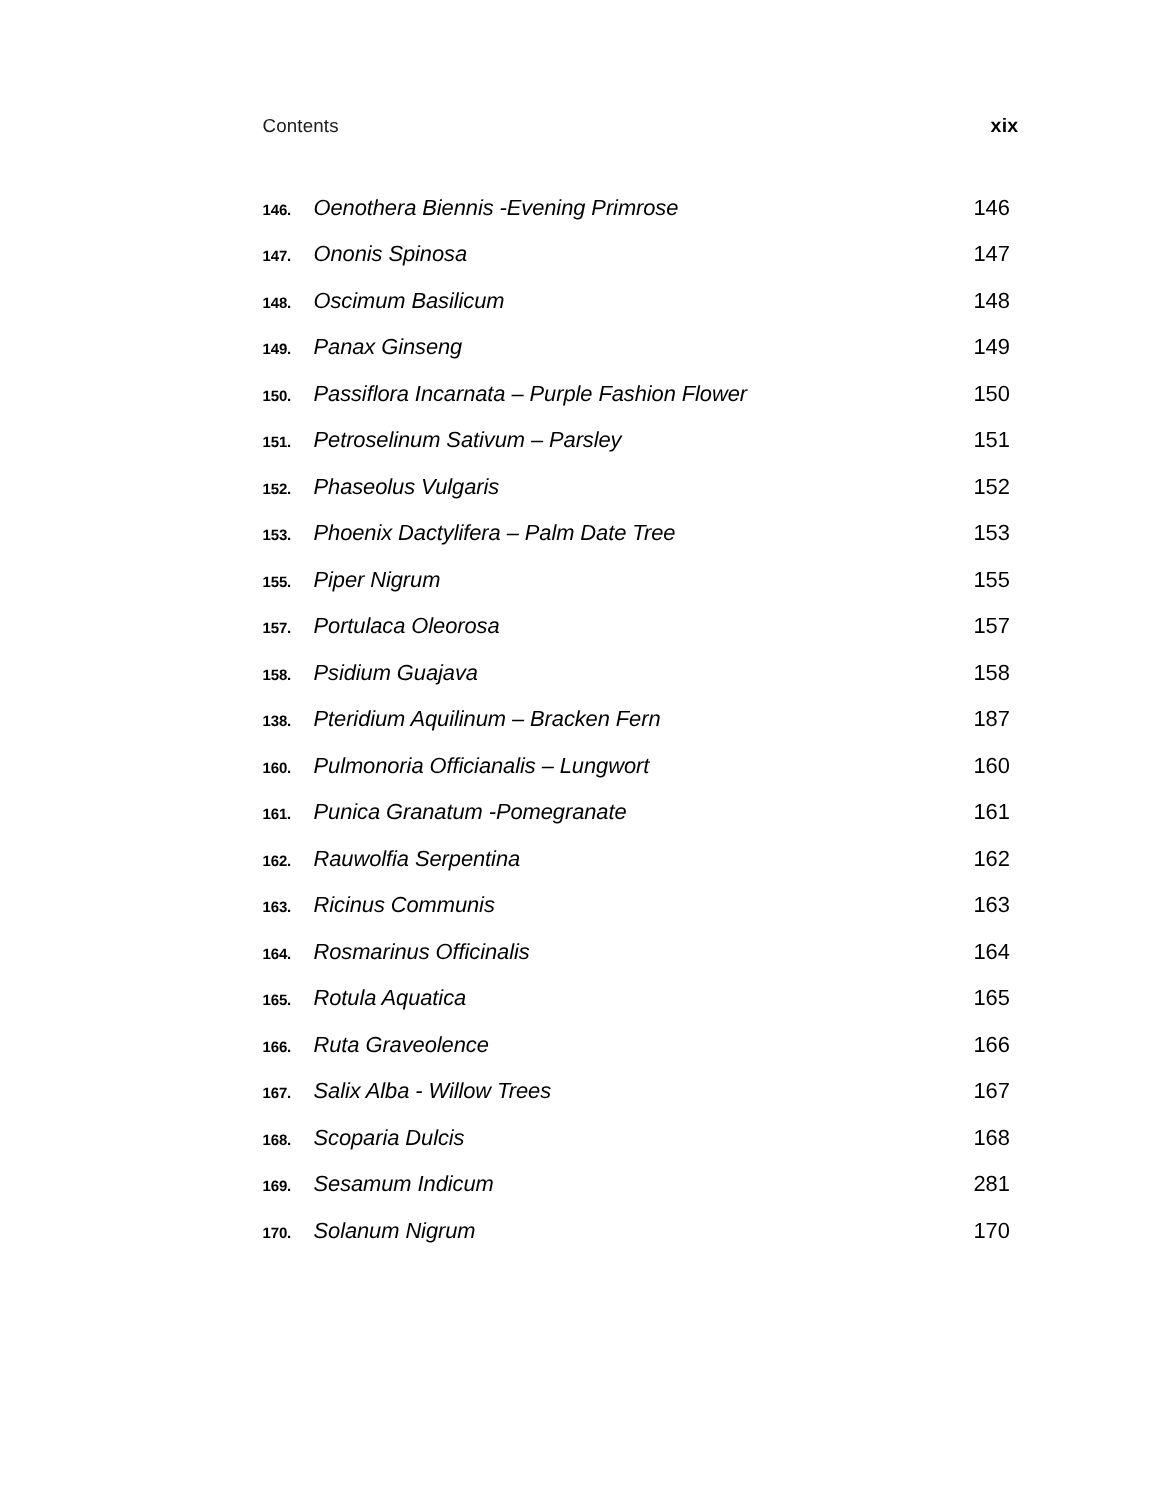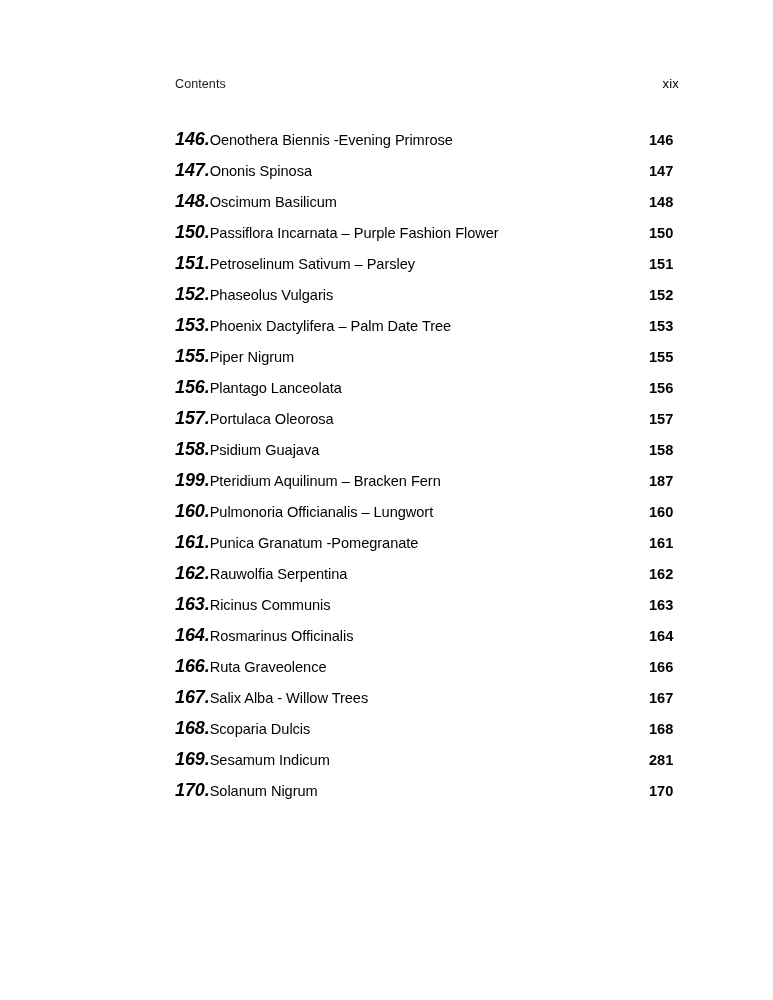--- a/index.html
+++ b/index.html
@@ -37,73 +37,73 @@
     margin-bottom: 30px;
   }
   .running-head-label {
     font-size: 12.5px;
     font-weight: 400;
     letter-spacing: 0.1px;
     color: #1a1a1a;
   }
   .folio {
     font-size: 13px;
-    font-weight: 400;
+    font-weight: 700;
     letter-spacing: 0.2px;
     color: #000000;
   }
   
   .toc-list {
     list-style: none;
     margin: 0;
     padding: 0;
   }
   .toc-entry {
     display: flex;
     align-items: baseline;
     height: 31px;
     font-size: 14.6px;
     line-height: 31px;
     white-space: nowrap;
   }
   .entry-number {
     font-weight: 700;
-    font-size: 18px;
+    font-size: 10px;
     min-width: 34px;
     flex: 0 0 auto;
     letter-spacing: -0.1px;
-    font-style: italic;
   }
   .entry-title {
     font-weight: 400;
     font-size: 14.6px;
     flex: 0 0 auto;
     letter-spacing: -0.05px;
     padding-right: 3px;
+    font-style: italic;
   }
   .leader {
     flex: 1 1 auto;
     overflow: hidden;
     position: relative;
     height: 14px;
     margin: 0 1px;
   }
   .leader::before {
     content: ".........................................................................................................................................................";
     position: absolute;
     left: 0;
     top: -3px;
     font-size: 14.6px;
     letter-spacing: 0.35px;
     color: #111111;
     white-space: nowrap;
   }
   .entry-page {
     flex: 0 0 auto;
-    font-weight: 700;
+    font-weight: 400;
     font-size: 14.6px;
     text-align: left;
     min-width: 30px;
     padding-left: 4px;
     letter-spacing: -0.05px;
   }
 </style>
 </head>
 <body>
 
@@ -128,20 +128,26 @@
           <span class="leader"></span>
           <span class="entry-page">147</span>
         </li>
         <li class="toc-entry">
           <span class="entry-number">148.</span>
           <span class="entry-title">Oscimum Basilicum</span>
           <span class="leader"></span>
           <span class="entry-page">148</span>
         </li>
         <li class="toc-entry">
+          <span class="entry-number">149.</span>
+          <span class="entry-title">Panax Ginseng</span>
+          <span class="leader"></span>
+          <span class="entry-page">149</span>
+        </li>
+        <li class="toc-entry">
           <span class="entry-number">150.</span>
           <span class="entry-title">Passiflora Incarnata – Purple Fashion Flower</span>
           <span class="leader"></span>
           <span class="entry-page">150</span>
         </li>
         <li class="toc-entry">
           <span class="entry-number">151.</span>
           <span class="entry-title">Petroselinum Sativum – Parsley</span>
           <span class="leader"></span>
           <span class="entry-page">151</span>
@@ -158,39 +164,33 @@
           <span class="leader"></span>
           <span class="entry-page">153</span>
         </li>
         <li class="toc-entry">
           <span class="entry-number">155.</span>
           <span class="entry-title">Piper Nigrum</span>
           <span class="leader"></span>
           <span class="entry-page">155</span>
         </li>
         <li class="toc-entry">
-          <span class="entry-number">156.</span>
-          <span class="entry-title">Plantago Lanceolata</span>
-          <span class="leader"></span>
-          <span class="entry-page">156</span>
-        </li>
-        <li class="toc-entry">
           <span class="entry-number">157.</span>
           <span class="entry-title">Portulaca Oleorosa</span>
           <span class="leader"></span>
           <span class="entry-page">157</span>
         </li>
         <li class="toc-entry">
           <span class="entry-number">158.</span>
           <span class="entry-title">Psidium Guajava</span>
           <span class="leader"></span>
           <span class="entry-page">158</span>
         </li>
         <li class="toc-entry">
-          <span class="entry-number">199.</span>
+          <span class="entry-number">138.</span>
           <span class="entry-title">Pteridium Aquilinum – Bracken Fern</span>
           <span class="leader"></span>
           <span class="entry-page">187</span>
         </li>
         <li class="toc-entry">
           <span class="entry-number">160.</span>
           <span class="entry-title">Pulmonoria Officianalis – Lungwort</span>
           <span class="leader"></span>
           <span class="entry-page">160</span>
         </li>
@@ -212,20 +212,26 @@
           <span class="leader"></span>
           <span class="entry-page">163</span>
         </li>
         <li class="toc-entry">
           <span class="entry-number">164.</span>
           <span class="entry-title">Rosmarinus Officinalis</span>
           <span class="leader"></span>
           <span class="entry-page">164</span>
         </li>
         <li class="toc-entry">
+          <span class="entry-number">165.</span>
+          <span class="entry-title">Rotula Aquatica</span>
+          <span class="leader"></span>
+          <span class="entry-page">165</span>
+        </li>
+        <li class="toc-entry">
           <span class="entry-number">166.</span>
           <span class="entry-title">Ruta Graveolence</span>
           <span class="leader"></span>
           <span class="entry-page">166</span>
         </li>
         <li class="toc-entry">
           <span class="entry-number">167.</span>
           <span class="entry-title">Salix Alba - Willow Trees</span>
           <span class="leader"></span>
           <span class="entry-page">167</span>

